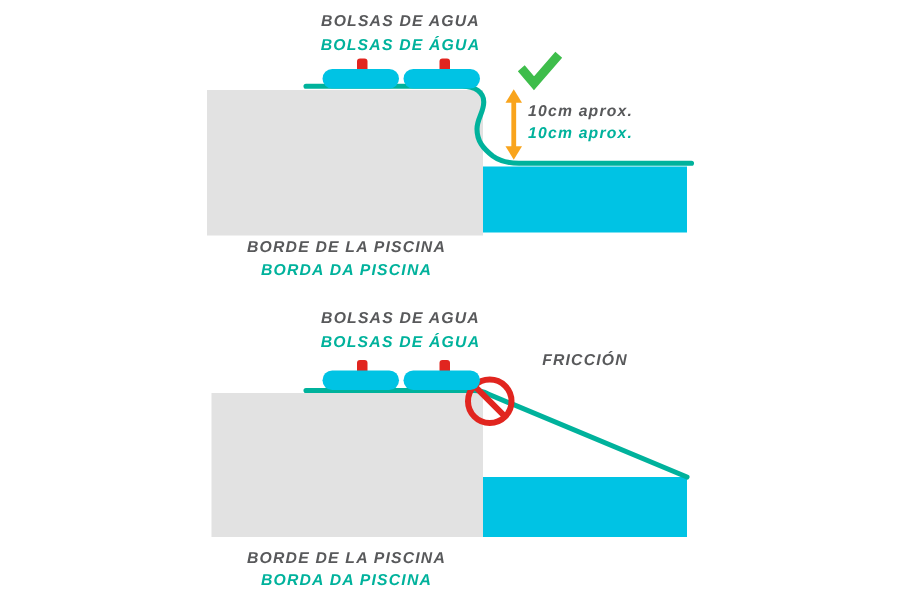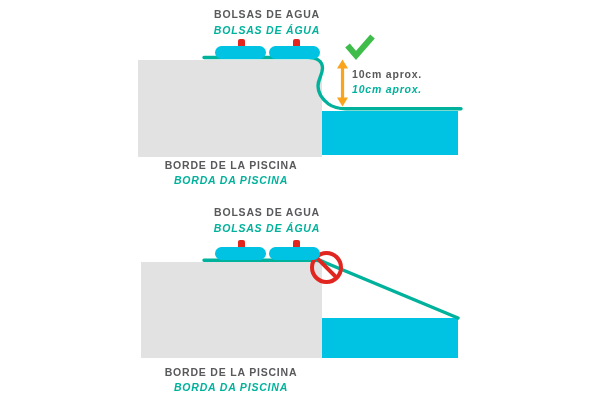--- a/index.html
+++ b/index.html
@@ -1,21 +1,21 @@
 <!DOCTYPE html>
 <html><head>
 <meta charset="utf-8">
 <style>
   html,body{margin:0;padding:0;}
   body{
     width:600px;height:400px;background:#ffffff;overflow:hidden;
     font-family:"Liberation Sans", sans-serif;
   }
   .stage{position:relative;width:600px;height:400px;background:#ffffff;}
-  .abs{position:absolute;}
+  .abs{position:absolute;font-style:italic;}
   .lbl{
     font-size:10.5px;font-weight:bold;letter-spacing:0.8px;
     color:#58595b;text-align:center;line-height:13px;white-space:nowrap;
   }
   .lbl-pt{color:#00b29c;font-style:italic;}
   .lbl-left{text-align:left;}
   .block{background:#e2e2e2;}
   .water{background:#00c3e4;}
   .bag{background:#00c3e4;border-radius:6.5px;}
   .valve{background:#e1251f;border-radius:2px;}
@@ -52,20 +52,21 @@
   <div class="abs lbl lbl-pt z4" style="left:167px;top:222px;width:200px;">BOLSAS DE ÁGUA</div>
 
   <div class="abs block z1" style="left:141px;top:262px;width:181px;height:96px;"></div>
   <div class="abs water z1" style="left:322px;top:318px;width:136px;height:40px;"></div>
 
   <div class="abs valve z4" style="left:238px;top:240px;width:7px;height:10px;"></div>
   <div class="abs valve z4" style="left:293px;top:240px;width:7px;height:10px;"></div>
   <div class="abs bag z5" style="left:215px;top:247px;width:51px;height:13px;"></div>
   <div class="abs bag z5" style="left:269px;top:247px;width:51px;height:13px;"></div>
 
+  <div class="abs lbl z4" style="left:340px;top:234px;width:100px;">FRICCIÓN</div>
 
   <div class="abs lbl z4" style="left:131px;top:366px;width:200px;">BORDE DE LA PISCINA</div>
   <div class="abs lbl lbl-pt z4" style="left:131px;top:381px;width:200px;">BORDA DA PISCINA</div>
 
   <svg class="overlay" width="600" height="400" viewBox="0 0 600 400">
 
     <g>
       <path d="M204 57.5 H308 C317 57.5 322.5 61.5 322.5 68
                C322.5 75 318 79 318 86
                C318 94 322 99 328.5 104

